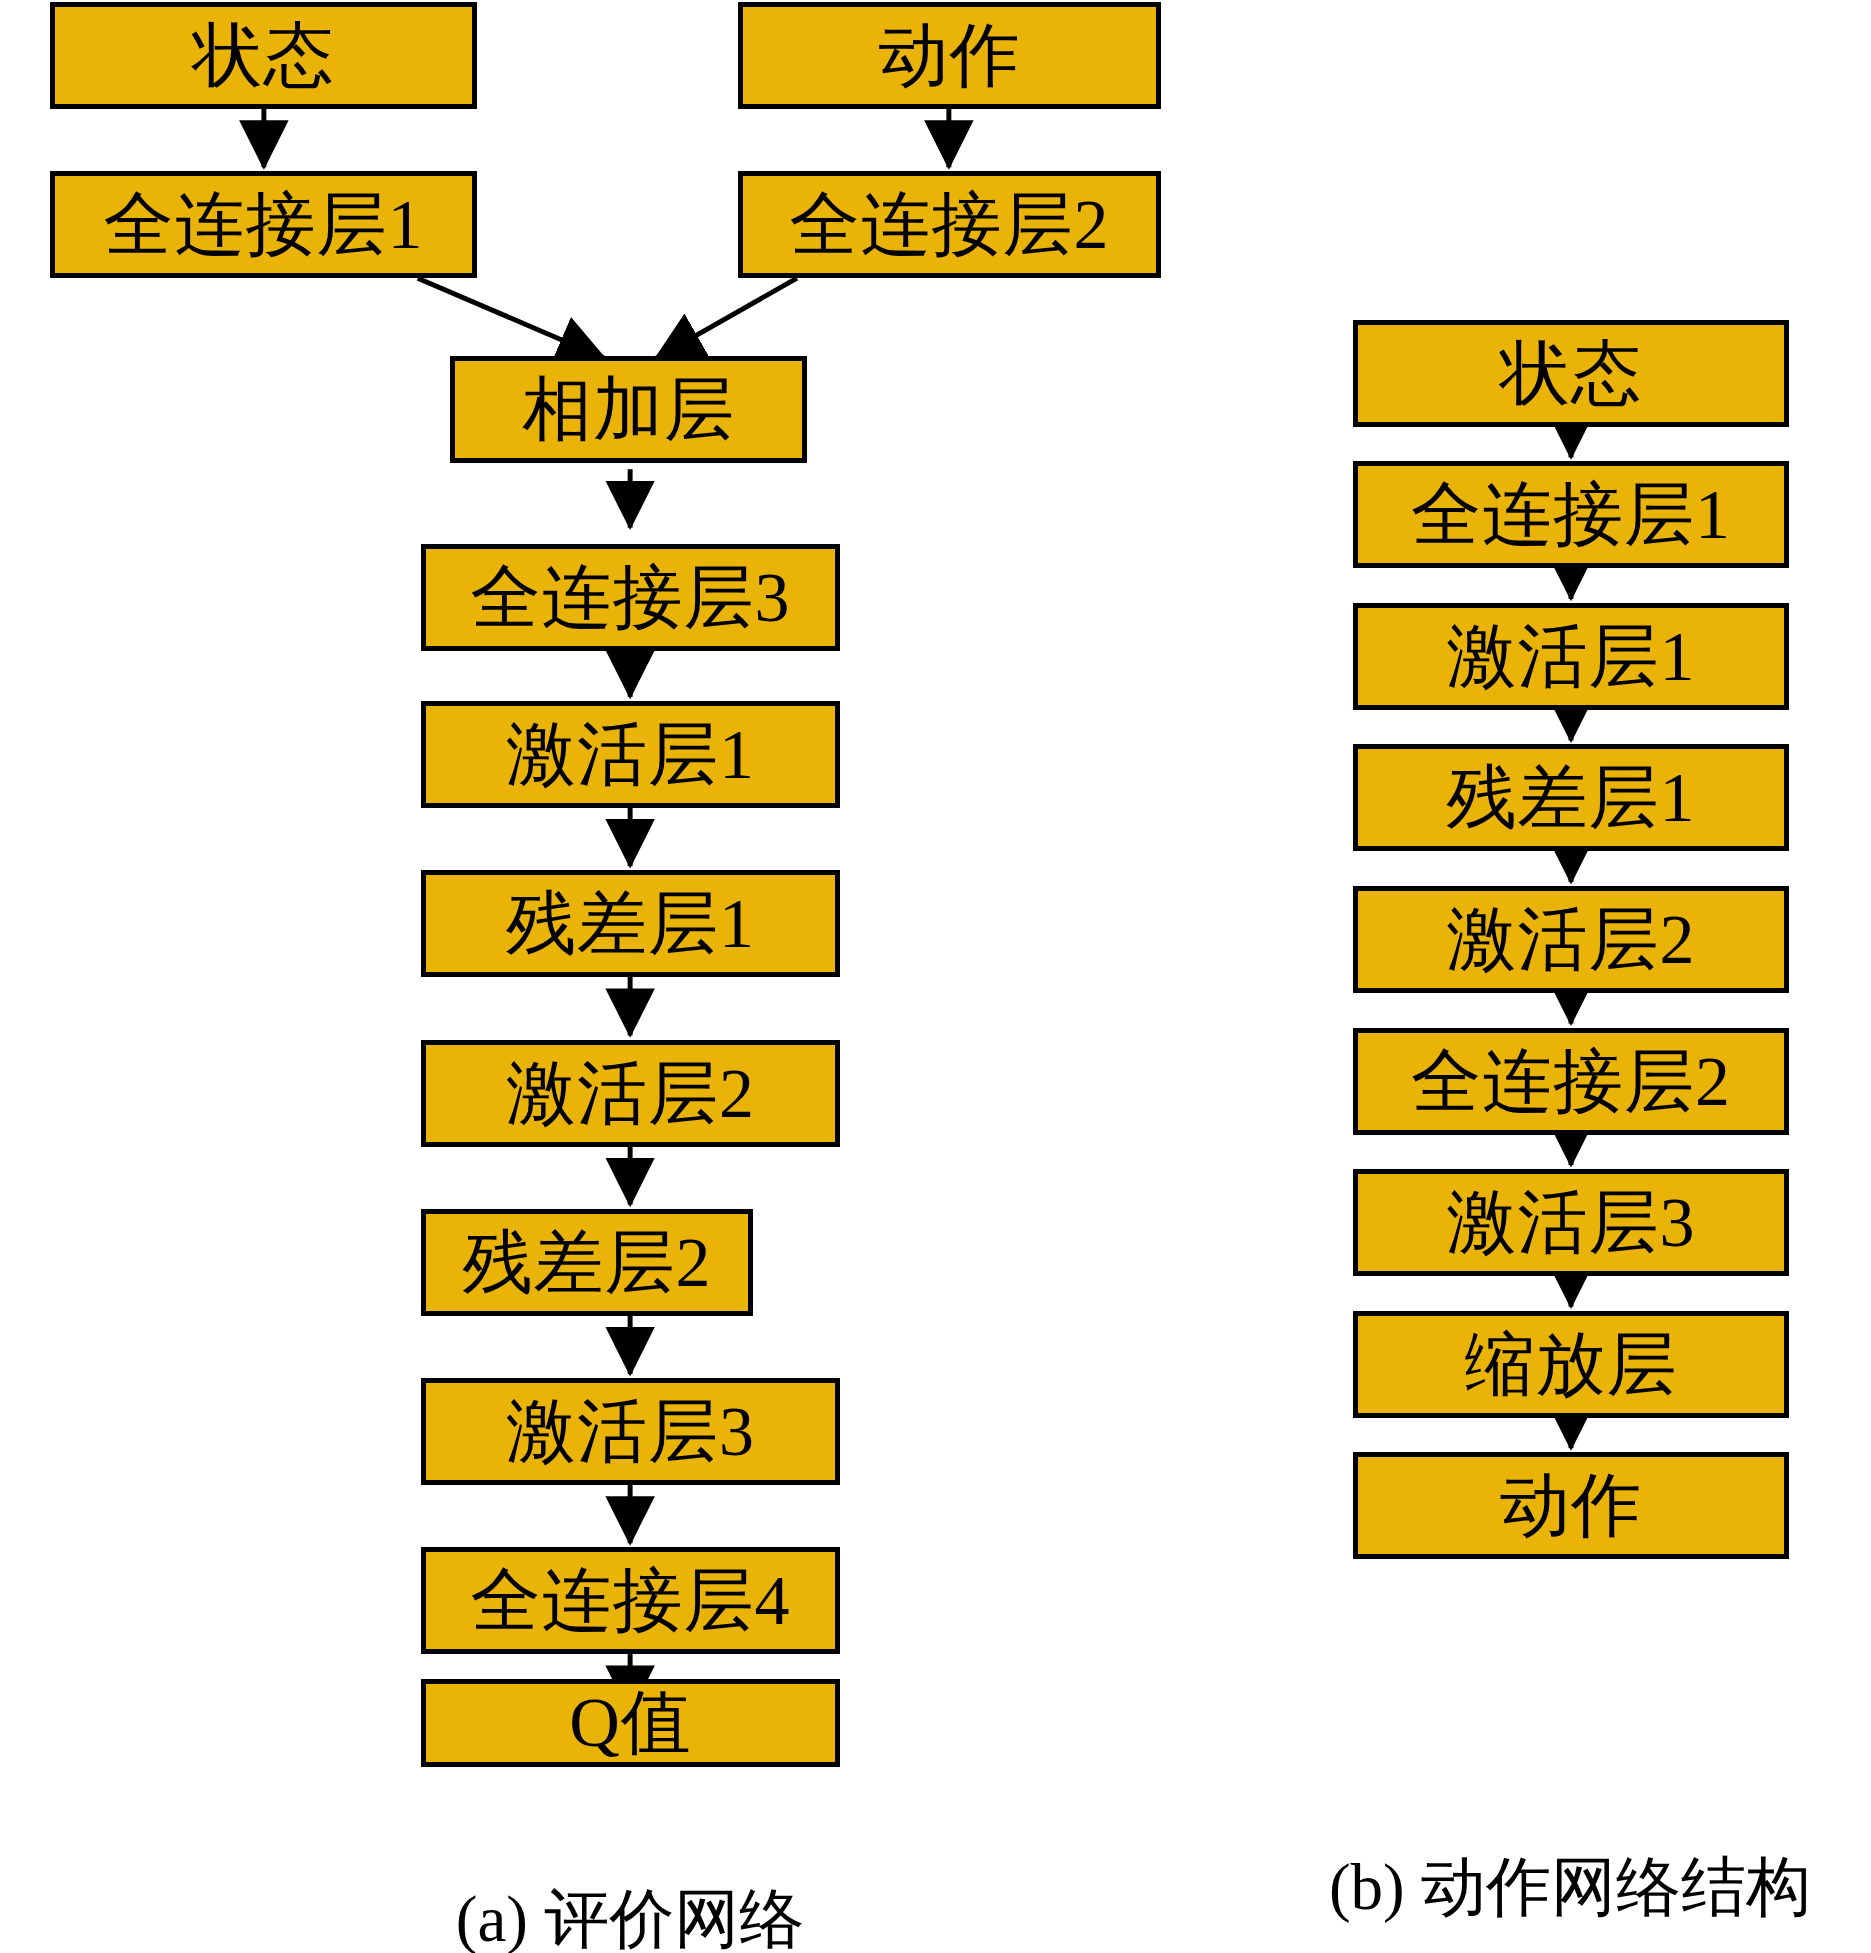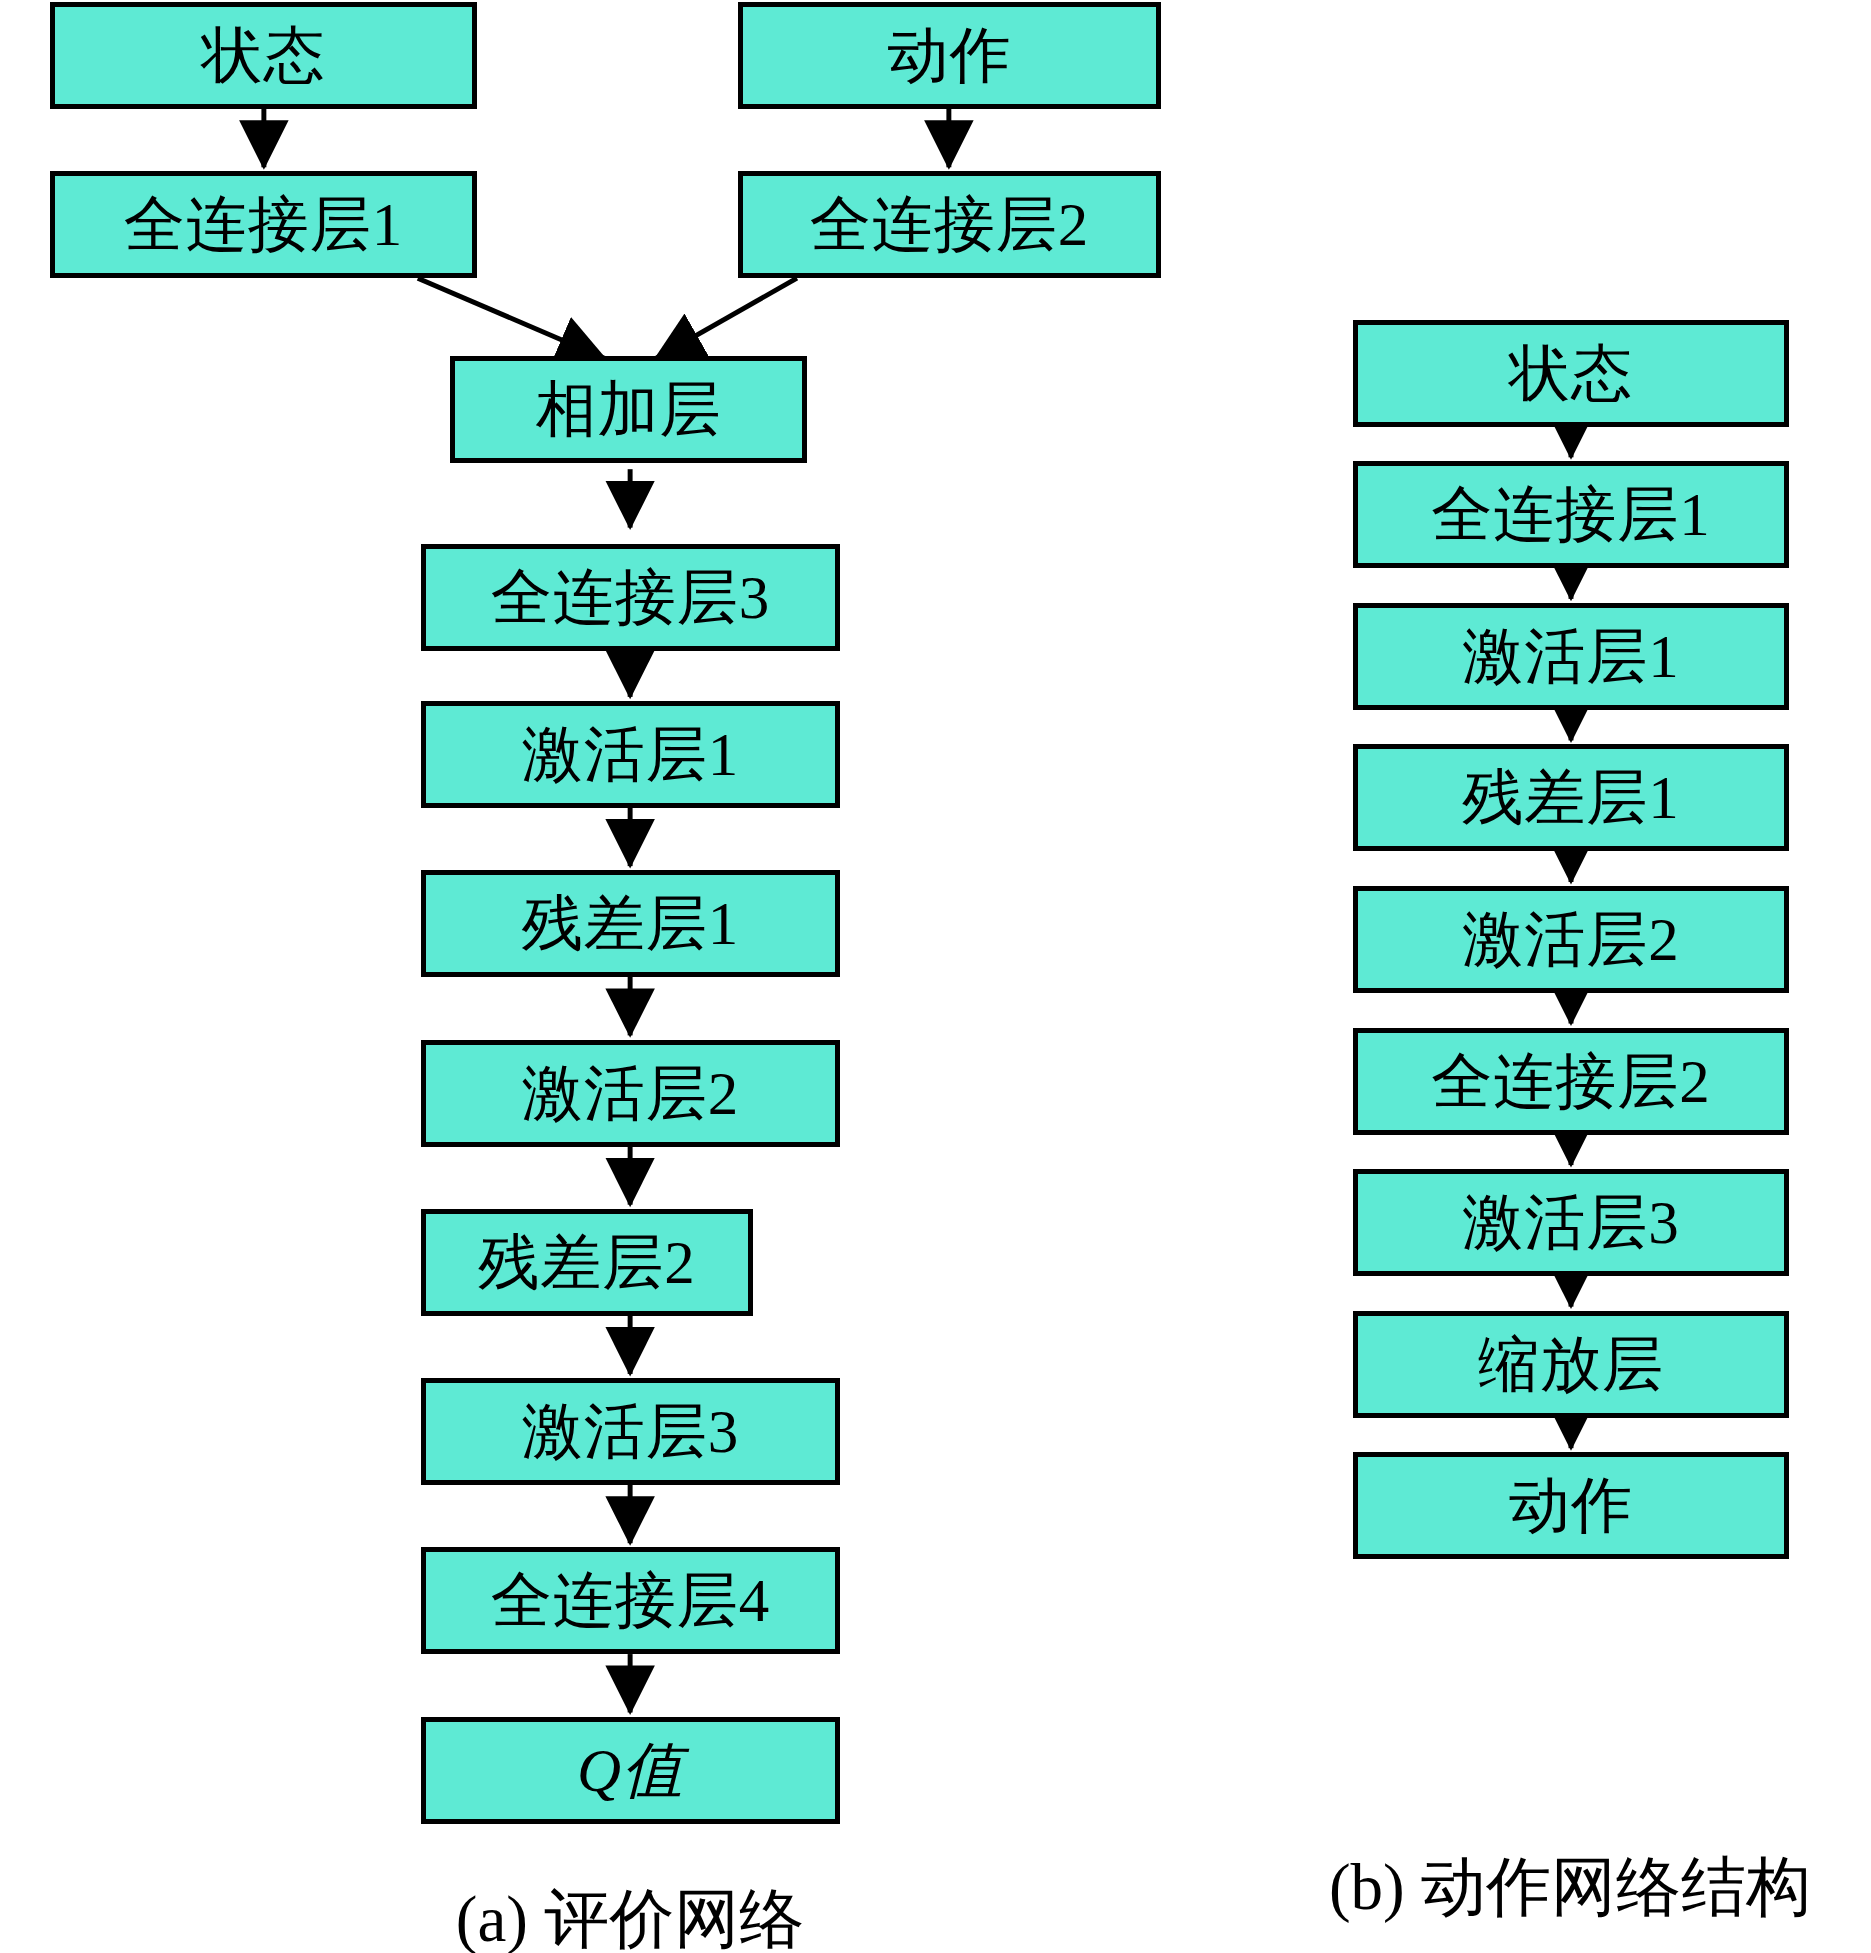--- a/index.html
+++ b/index.html
@@ -1,26 +1,26 @@
 <!DOCTYPE html>
 <html><head>
 <meta charset="utf-8">
 <style>
   html,body{margin:0;padding:0;background:#ffffff;}
   body{font-family:"Liberation Serif","DejaVu Serif",serif;}
   #root{position:relative;width:1871px;height:1953px;background:#fff;overflow:hidden;}
   .box{
     position:absolute;
     border:5px solid #000;
-    background:#5eead4;
+    background:#eab308;
     box-sizing:border-box;
     display:flex;
     align-items:center;
     justify-content:center;
-    font-size:61px;
+    font-size:70px;
     line-height:1;
     color:#000;
     letter-spacing:1px;
     white-space:nowrap;
   }
   .caption{
     position:absolute;
     font-size:65px;
     color:#000;
     white-space:nowrap;
@@ -91,21 +91,21 @@
       </div>
       <div class="box" style="left: 421px; top: 1209px; width: 332px; height: 107px;">
         <span>残差层2</span>
       </div>
       <div class="box" style="left: 421px; top: 1378px; width: 419px; height: 107px;">
         <span>激活层3</span>
       </div>
       <div class="box" style="left: 421px; top: 1547px; width: 419px; height: 107px;">
         <span>全连接层4</span>
       </div>
-      <div class="box" style="left: 421px; top: 1717px; width: 419px; height: 107px; font-style: italic;">
+      <div class="box" style="left: 421px; top: 1679px; width: 419px; height: 88px;">
         <span>Q值</span>
       </div>
       <div class="box" style="left: 1353px; top: 320px; width: 436px; height: 107px;">
         <span>状态</span>
       </div>
       <div class="box" style="left: 1353px; top: 461px; width: 436px; height: 107px;">
         <span>全连接层1</span>
       </div>
       <div class="box" style="left: 1353px; top: 603px; width: 436px; height: 107px;">
         <span>激活层1</span>

